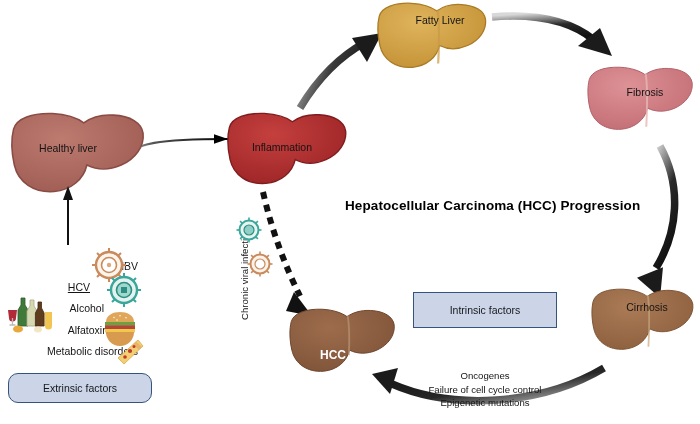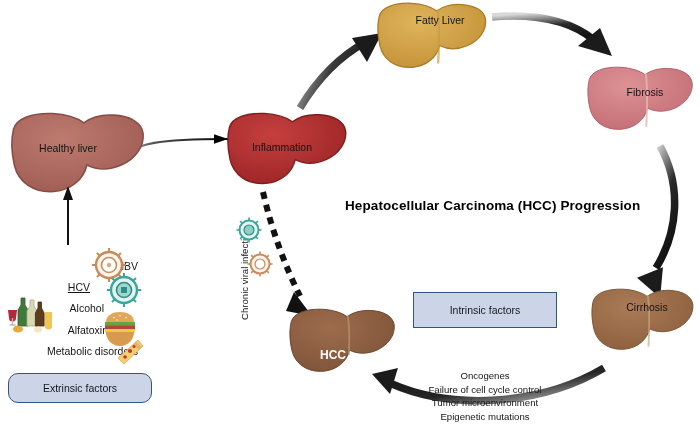--- a/index.html
+++ b/index.html
@@ -369,17 +369,16 @@
     </g>
   </svg>
 
   <div class="boxlabel" id="extrinsic-box">Extrinsic factors</div>
 
   <div class="boxlabel" id="intrinsic-box">Intrinsic factors</div>
 
   <div id="intrinsic-list">
     <div class="intr-item">Oncogenes</div>
     <div class="intr-item">Failure of cell cycle control</div>
-    <div class="intr-item">Tumor microenvironment</div>
     <div class="intr-item">Epigenetic mutations</div>
   </div>
 
 </div>
 
 </body></html>

